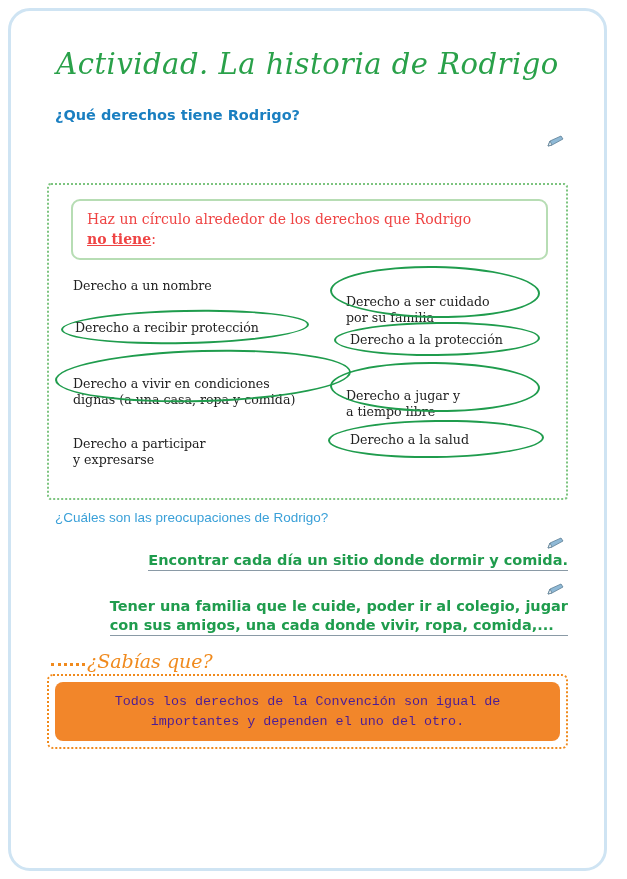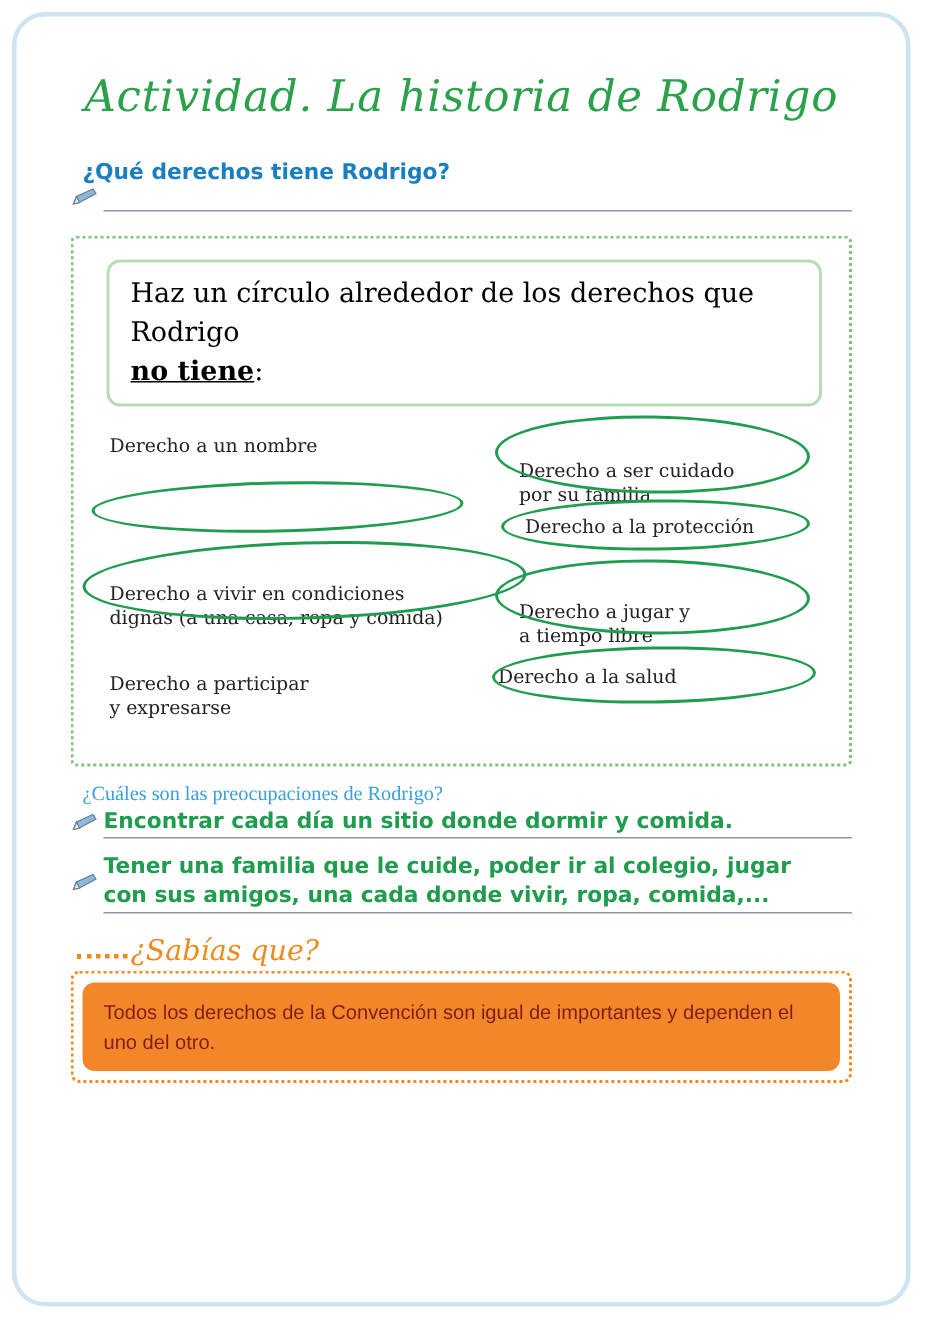--- a/index.html
+++ b/index.html
@@ -58,24 +58,25 @@
     font-weight: bold;
     font-size: 14.5px;
     color: #1a7fc1;
     margin-top: 26px;
     margin-left: 22px;
   }
 
   
   .answer-row {
     display: flex;
-    align-items: center;
+    align-items: flex-end;
     margin-left: 14px;
     margin-right: 14px;
-    margin-top: 0;
+    margin-top: 12px;
+    flex-direction: column;
   }
   .pencil {
     flex: 0 0 auto;
     width: 18px;
     height: 14px;
     margin-right: 4px;
     position: relative;
   }
   .pencil svg { display:block; }
   .ruled-line {
@@ -101,22 +102,22 @@
     border: 2px dotted #7cc47f;
     border-radius: 4px;
     padding: 12px 12px 14px 12px;
     box-sizing: border-box;
   }
   .instr {
     border: 2px solid #b7ddb4;
     border-radius: 9px;
     padding: 8px 14px;
     font-family: "DejaVu Serif", serif;
-    font-size: 18px;
-    color: #000000;
+    font-size: 14px;
+    color: #ef4444;
     line-height: 1.45;
     margin: 2px 6px 14px 10px;
   }
   .instr u { text-decoration: underline; font-weight: bold; }
 
   .rights-grid {
     position: relative;
     display: flex;
     gap: 1px;
     min-height: 210px;
@@ -138,21 +139,21 @@
     position: absolute;
     border: 2.2px solid #1f9c4d;
     border-radius: 50%;
     box-sizing: border-box;
     pointer-events: none;
   }
 
   
   .qa-block { margin-top: 10px; }
   .q-small {
-    font-family: Liberation Serif, serif;
+    font-family: Liberation Sans, sans-serif;
     font-size: 13.5px;
     color: #3aa0d8;
     margin-left: 22px;
     margin-bottom: 2px;
   }
 
   
   .sabias-wrap {
     margin: 14px 14px 0 14px;
     position: relative;
@@ -173,25 +174,26 @@
     border-top: 3px dotted #f08a1d;
   }
   .orange-box {
     border: 2.5px dotted #f08a1d;
     border-radius: 6px;
     padding: 6px;
   }
   .orange-inner {
     background: #f2862a;
     border-radius: 8px;
-    color: #7f1d1d;
-    font-family: Liberation Sans, sans-serif;
+    color: #4c1d95;
+    font-family: Liberation Mono, monospace;
     font-size: 13.4px;
     line-height: 1.45;
     padding: 10px 14px;
+    text-align: center;
   }
 </style>
 </head>
 <body>
 
 <div class="page">
   <div class="frame">
     <div class="inner">
 
       <div class="title">Actividad. La historia de Rodrigo</div>
@@ -214,20 +216,23 @@
           <u>no tiene</u><span>:</span>
         </div>
 
         <div class="rights-grid">
 
           <div class="col left">
             <div class="right-item" style="left:12px; top:4px;">
               <span>Derecho a un nombre</span>
             </div>
 
+            <div class="right-item" style="left:14px; top:46px;">
+              <span>Derecho a recibir protección</span>
+            </div>
             <div class="ellipse" style="left:0px; top:36px; width:248px; height:34px; transform:rotate(-1.2deg);"></div>
 
             <div class="right-item" style="left:12px; top:86px; white-space:pre-line;">
               <span>Derecho a vivir en condiciones
 dignas (a una casa, ropa y comida)</span>
             </div>
             <div class="ellipse" style="left:-6px; top:76px; width:296px; height:52px; transform:rotate(-1.6deg);"></div>
 
             <div class="right-item" style="left:12px; top:146px; white-space:pre-line;">
               <span>Derecho a participar
@@ -246,21 +251,21 @@
               <span>Derecho a la protección</span>
             </div>
             <div class="ellipse" style="left:26px; top:48px; width:206px; height:34px; transform:rotate(-0.6deg);"></div>
 
             <div class="right-item" style="left:38px; top:98px; white-space:pre-line;">
               <span>Derecho a jugar y
 a tiempo libre</span>
             </div>
             <div class="ellipse" style="left:22px; top:88px; width:210px; height:50px; transform:rotate(0.6deg);"></div>
 
-            <div class="right-item" style="left:24px; top:158px;">
+            <div class="right-item" style="left:42px; top:158px;">
               <span>Derecho a la salud</span>
             </div>
             <div class="ellipse" style="left:20px; top:146px; width:216px; height:38px; transform:rotate(-0.8deg);"></div>
           </div>
         </div>
       </div>
 
       <div class="qa-block">
         <div class="q-small">¿Cuáles son las preocupaciones de Rodrigo?</div>
         <div class="answer-row">

